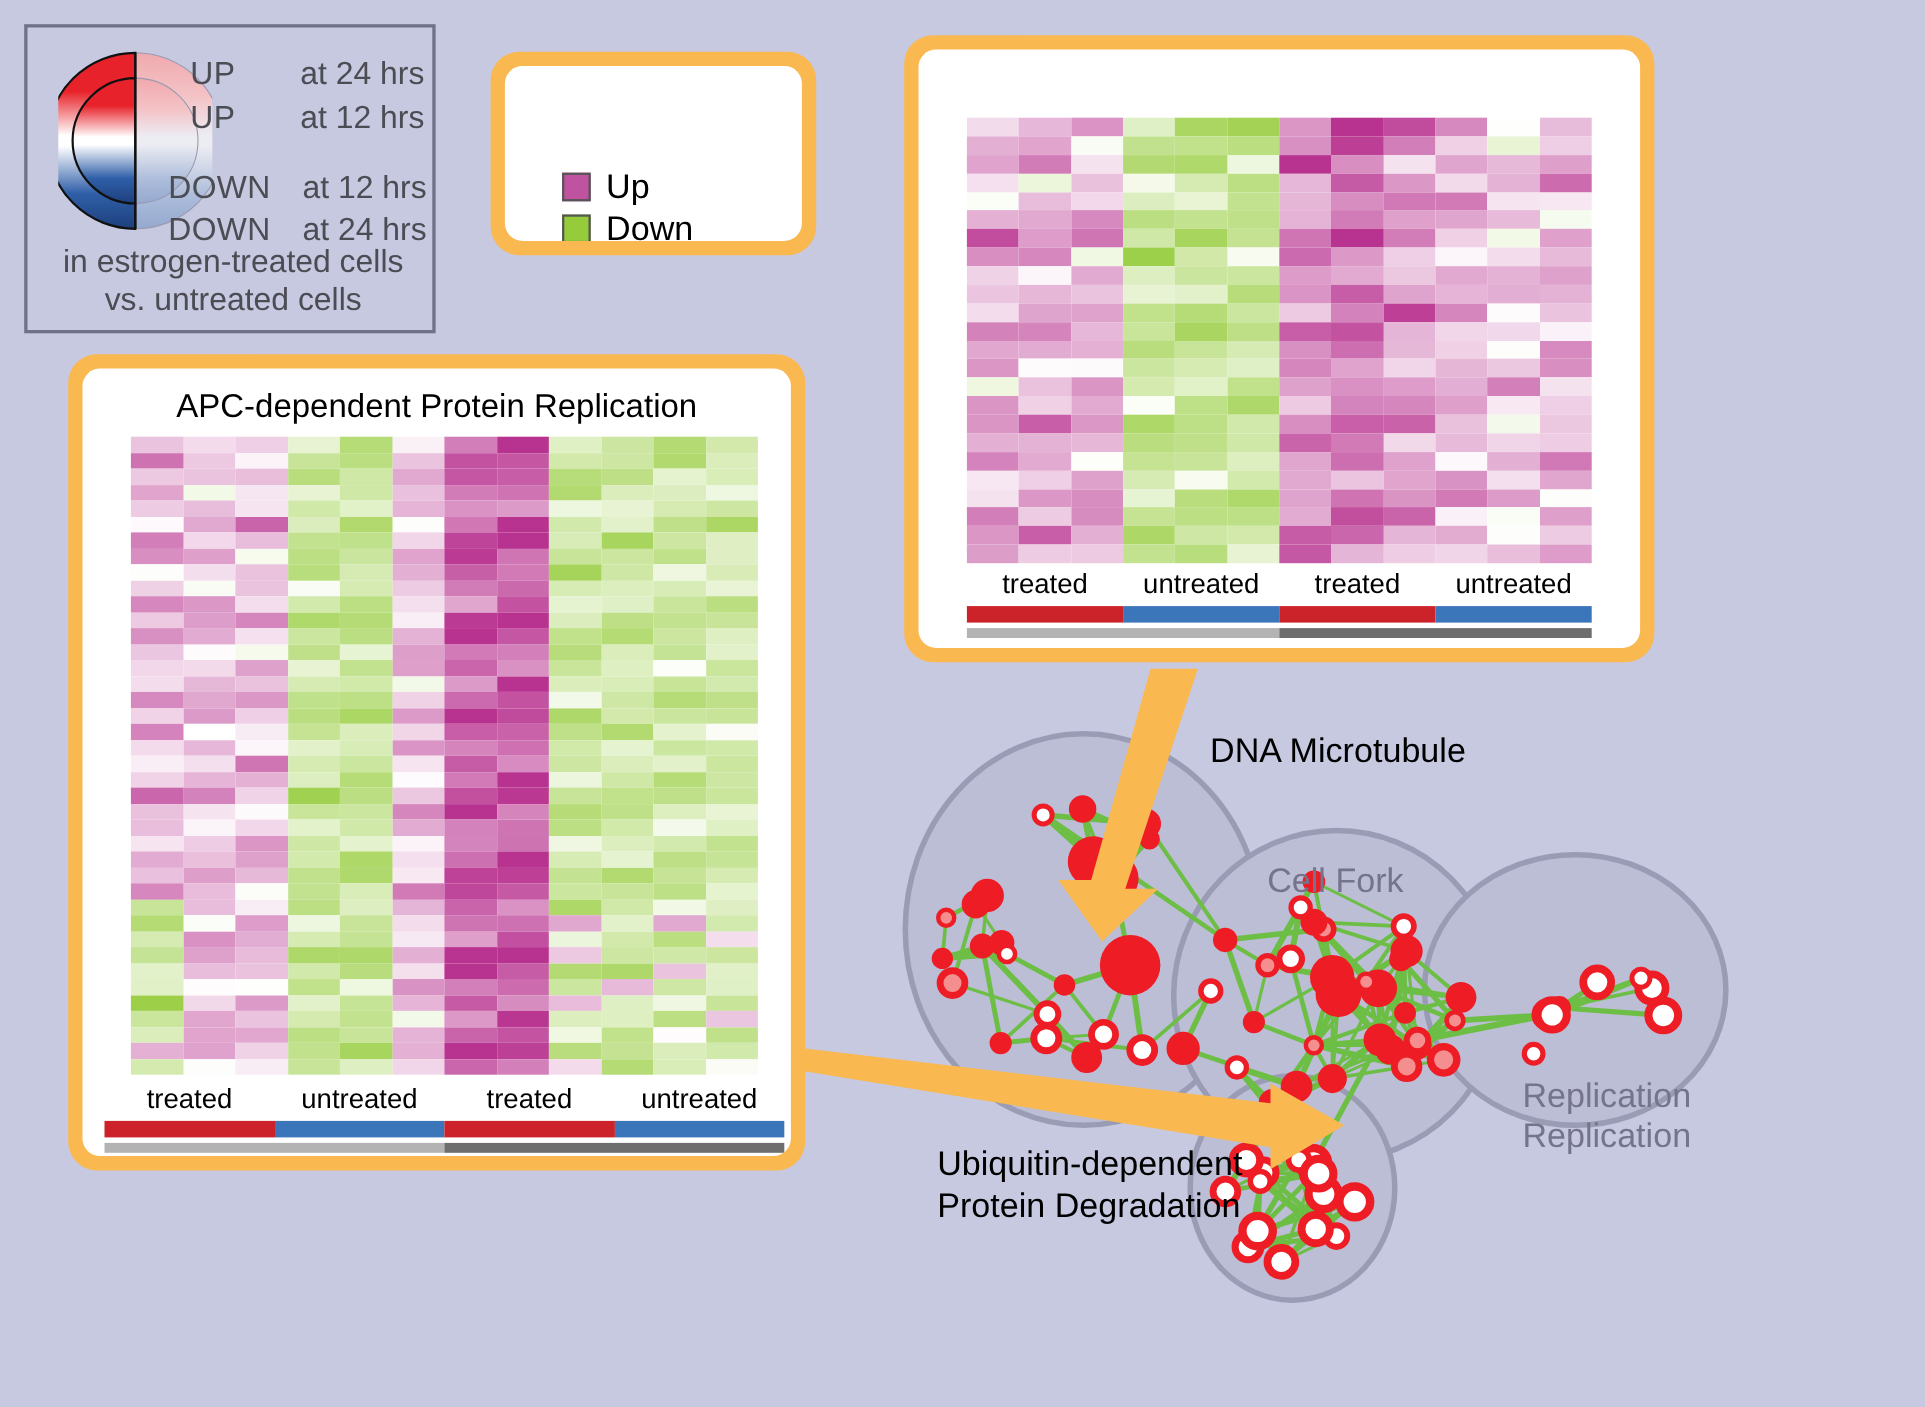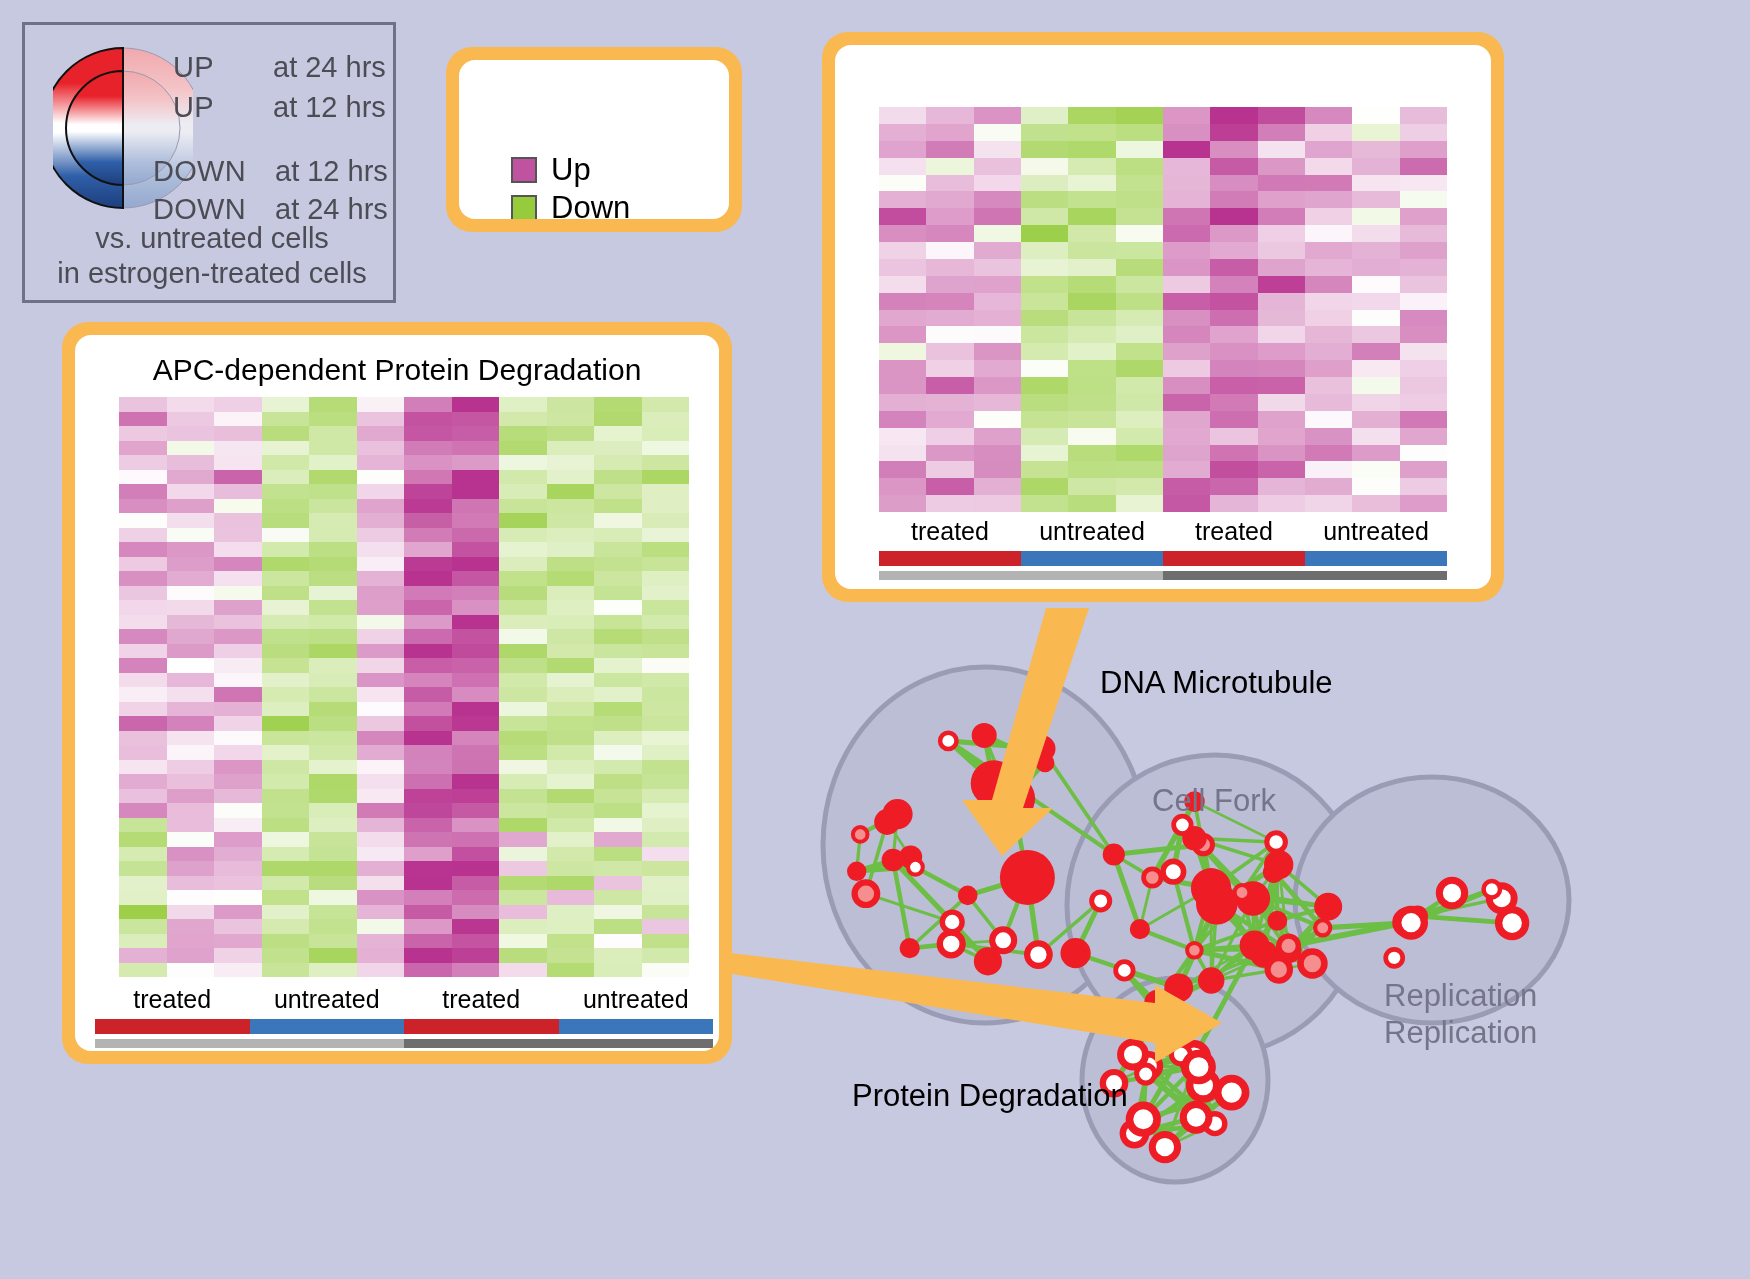--- a/index.html
+++ b/index.html
@@ -122,22 +122,22 @@
     <span class="ring-label" style="left:148px;top:66px;">UP</span>
     <span class="time-label" style="left:248px;top:66px;">at 12 hrs</span>
 
     <span class="ring-label" style="left:128px;top:130px;">DOWN</span>
     <span class="time-label" style="left:250px;top:130px;">at 12 hrs</span>
 
     <span class="ring-label" style="left:128px;top:168px;">DOWN</span>
     <span class="time-label" style="left:250px;top:168px;">at 24 hrs</span>
 
     <div id="colorkey-caption">
+      <div>in estrogen-treated cells</div>
       <div>vs. untreated cells</div>
-      <div>in estrogen-treated cells</div>
     </div>
   </div>
 
   <div class="orange-panel" id="legend-panel">
     <div class="inner">
       <div id="legend-title">
       </div>
       <div class="legend-row" style="top:92px;">
         <span class="legend-swatch" id="sw-up" style="background: rgb(192, 83, 159);"></span>
         <span class="legend-text">Up</span>
@@ -463,21 +463,21 @@
 
       <div class="hrs-labels" style="left:44px;top:540px;width:568px;height:30px;">
         <span>12 hrs</span>
         <span>24 hrs</span>
       </div>
     </div>
   </div>
 
   <div class="orange-panel" id="apc-panel">
     <div class="inner">
-      <div class="panel-title" style="top:18px;">APC-dependent Protein Degradation</div>
+      <div class="panel-title" style="top:18px;">APC-dependent Protein Replication</div>
 
       <div class="heatmap" id="hm-apc" style="left: 44px; top: 62px; width: 570px; height: 580px; grid-template-columns: repeat(12, 1fr); grid-template-rows: repeat(40, 1fr);">
           <div style="background:rgb(234,195,222)"></div>
           <div style="background:rgb(243,219,235)"></div>
           <div style="background:rgb(238,207,229)"></div>
           <div style="background:rgb(231,243,210)"></div>
           <div style="background:rgb(182,220,120)"></div>
           <div style="background:rgb(250,241,247)"></div>
           <div style="background:rgb(210,126,184)"></div>
           <div style="background:rgb(184,50,143)"></div>
@@ -1272,15 +1272,16 @@
 
   <svg class="stage" style="pointer-events:none;" viewBox="0 0 1750 1279">
     <polygon points="1046,608 1089,608 1023,808 1053,808 1002,856 962,800 992,800" fill="#fab850"></polygon>
     <polygon points="722,952 1155,1003 1155,985 1222,1023 1155,1063 1155,1043 720,972" fill="#fab850"></polygon>
   </svg>
 
   <div class="net-label dark" style="left:1100px;top:665px;">DNA Microtubule</div>
   <div class="net-label grey" style="left:1152px;top:783px;">Cell Fork</div>
   <div class="net-label grey" style="left:1384px;top:978px;">Replication</div>
   <div class="net-label grey" style="left:1384px;top:1015px;">Replication</div>
+  <div class="net-label dark" style="left:852px;top:1040px;">Ubiquitin-dependent</div>
   <div class="net-label dark" style="left:852px;top:1078px;">Protein Degradation</div>
 
 </div>
 
 </body></html>

